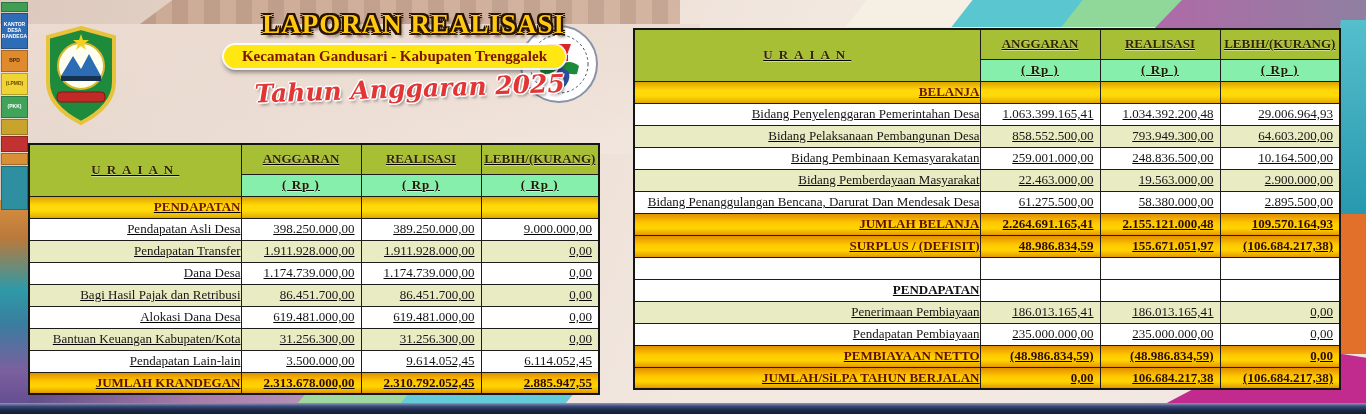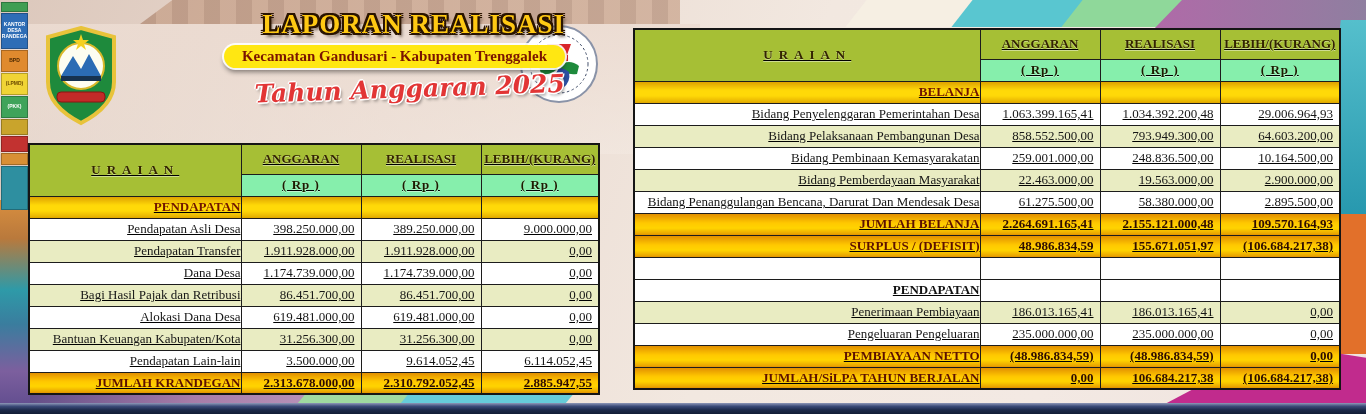--- a/index.html
+++ b/index.html
@@ -308,21 +308,21 @@
           <td class="num"></td>
           <td class="num"></td>
         </tr>
         <tr class="row-sub shade">
           <td class="lbl">Penerimaan Pembiayaan</td>
           <td class="num">186.013.165,41</td>
           <td class="num">186.013.165,41</td>
           <td class="num">0,00</td>
         </tr>
         <tr class="row-sub">
-          <td class="lbl">Pengeluaran Pengeluaran</td>
+          <td class="lbl">Pendapatan Pembiayaan</td>
           <td class="num">235.000.000,00</td>
           <td class="num">235.000.000,00</td>
           <td class="num">0,00</td>
         </tr>
         <tr class="row-total">
           <td class="lbl">PEMBIAYAAN NETTO</td>
           <td class="num">(48.986.834,59)</td>
           <td class="num">(48.986.834,59)</td>
           <td class="num">0,00</td>
         </tr>

